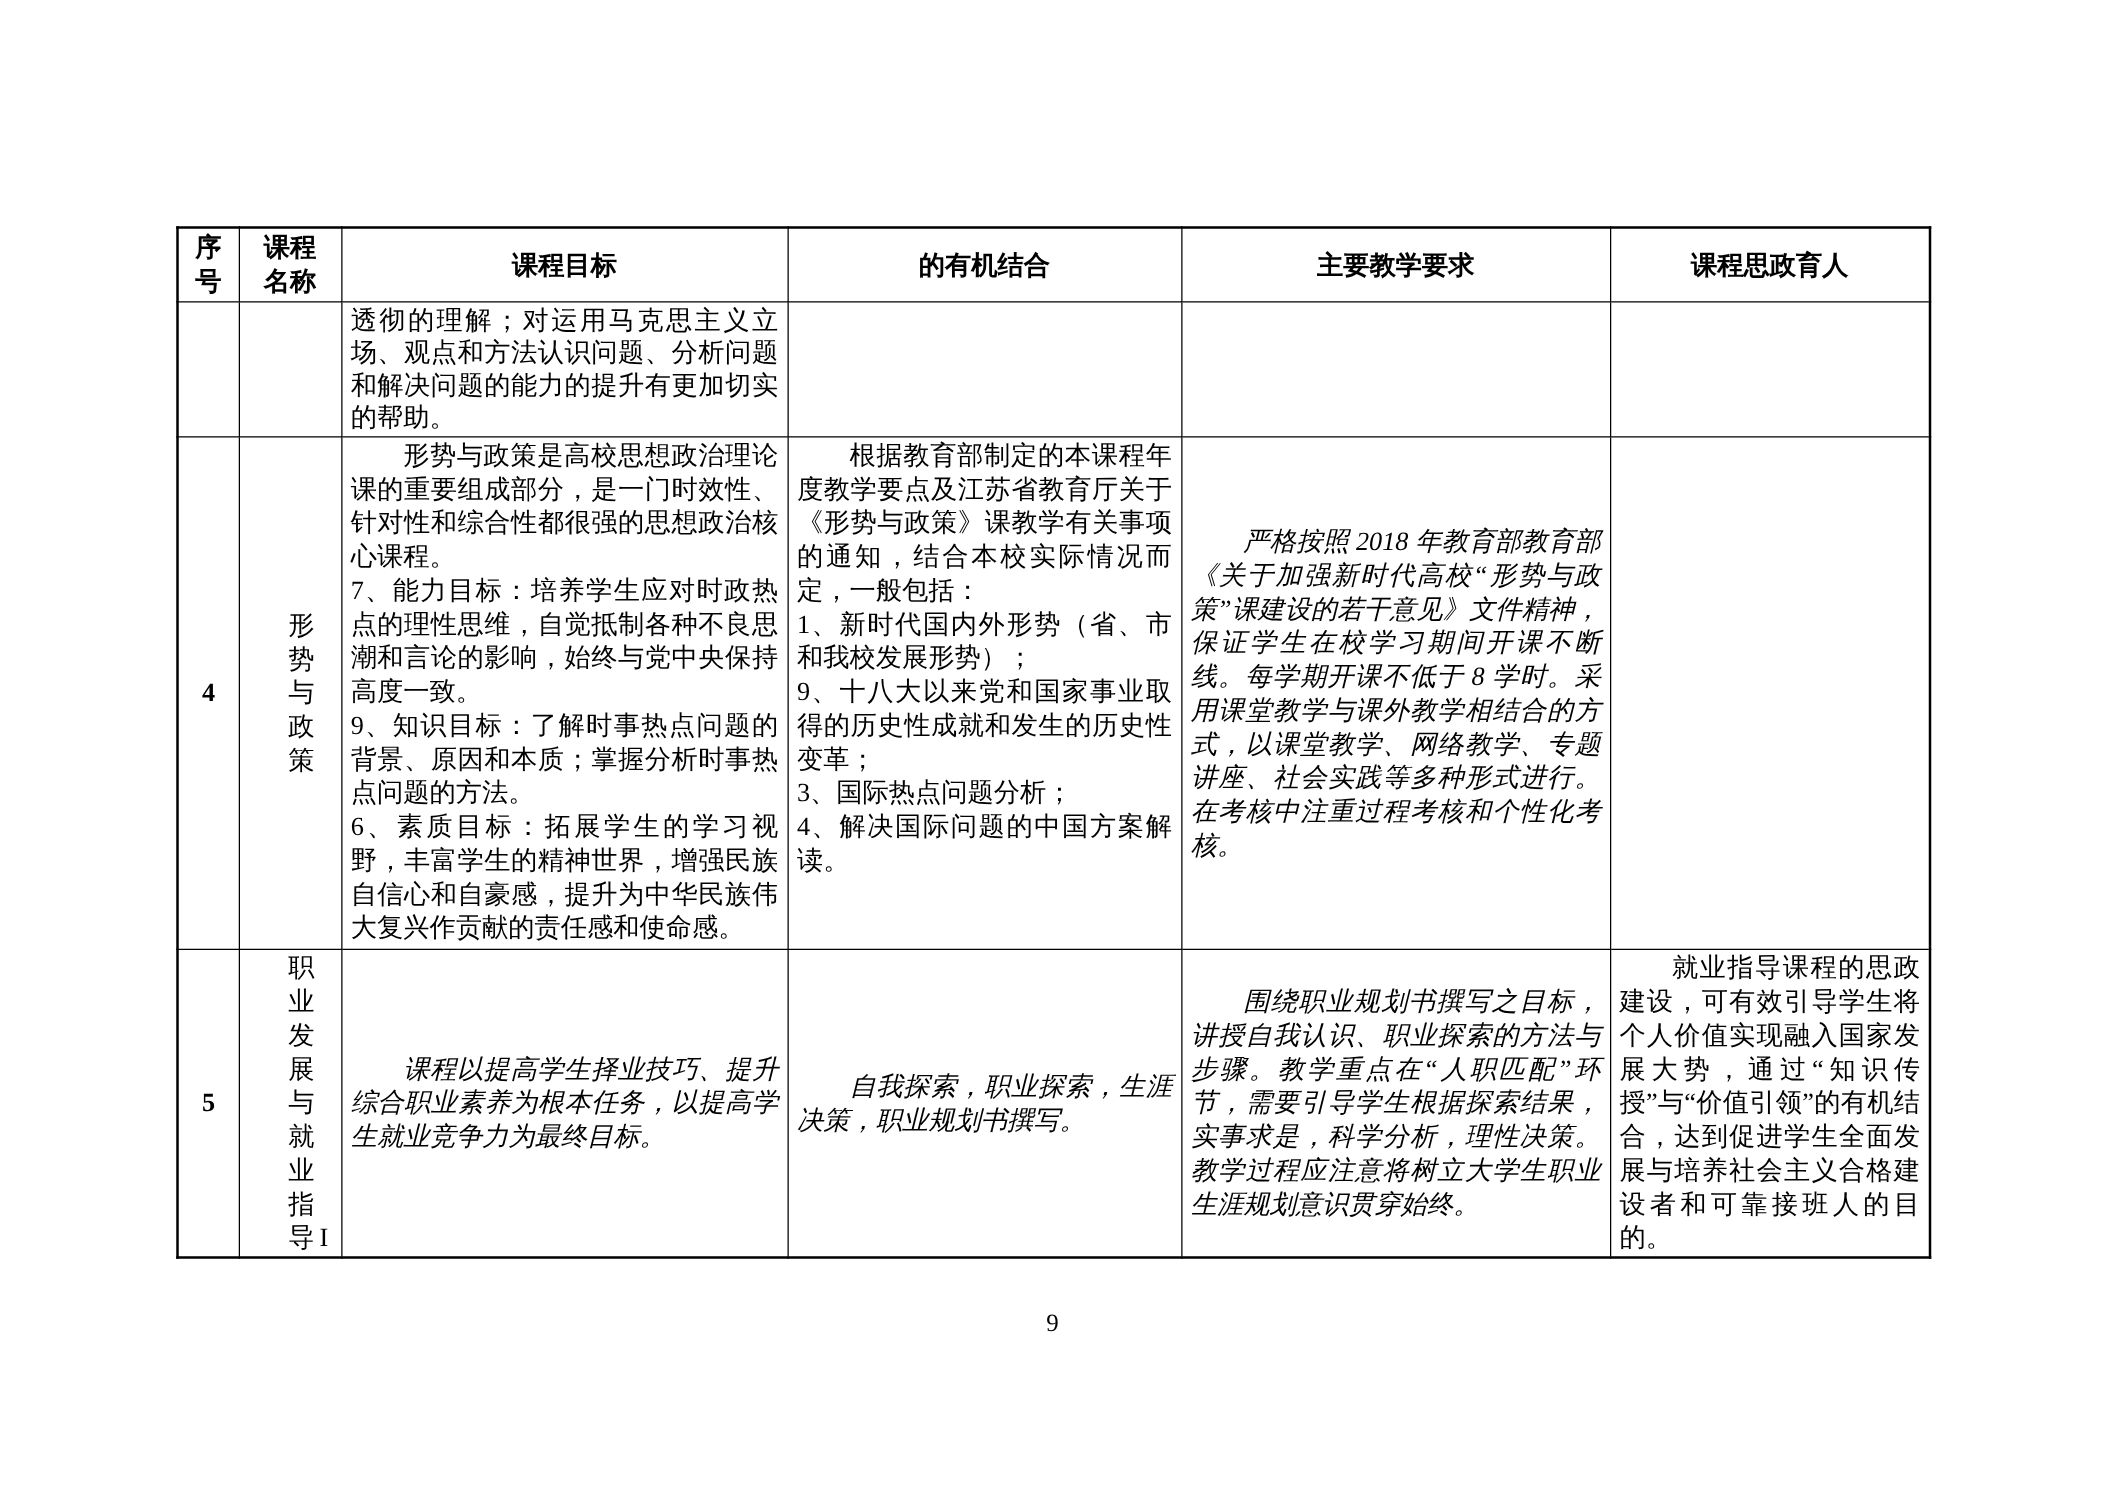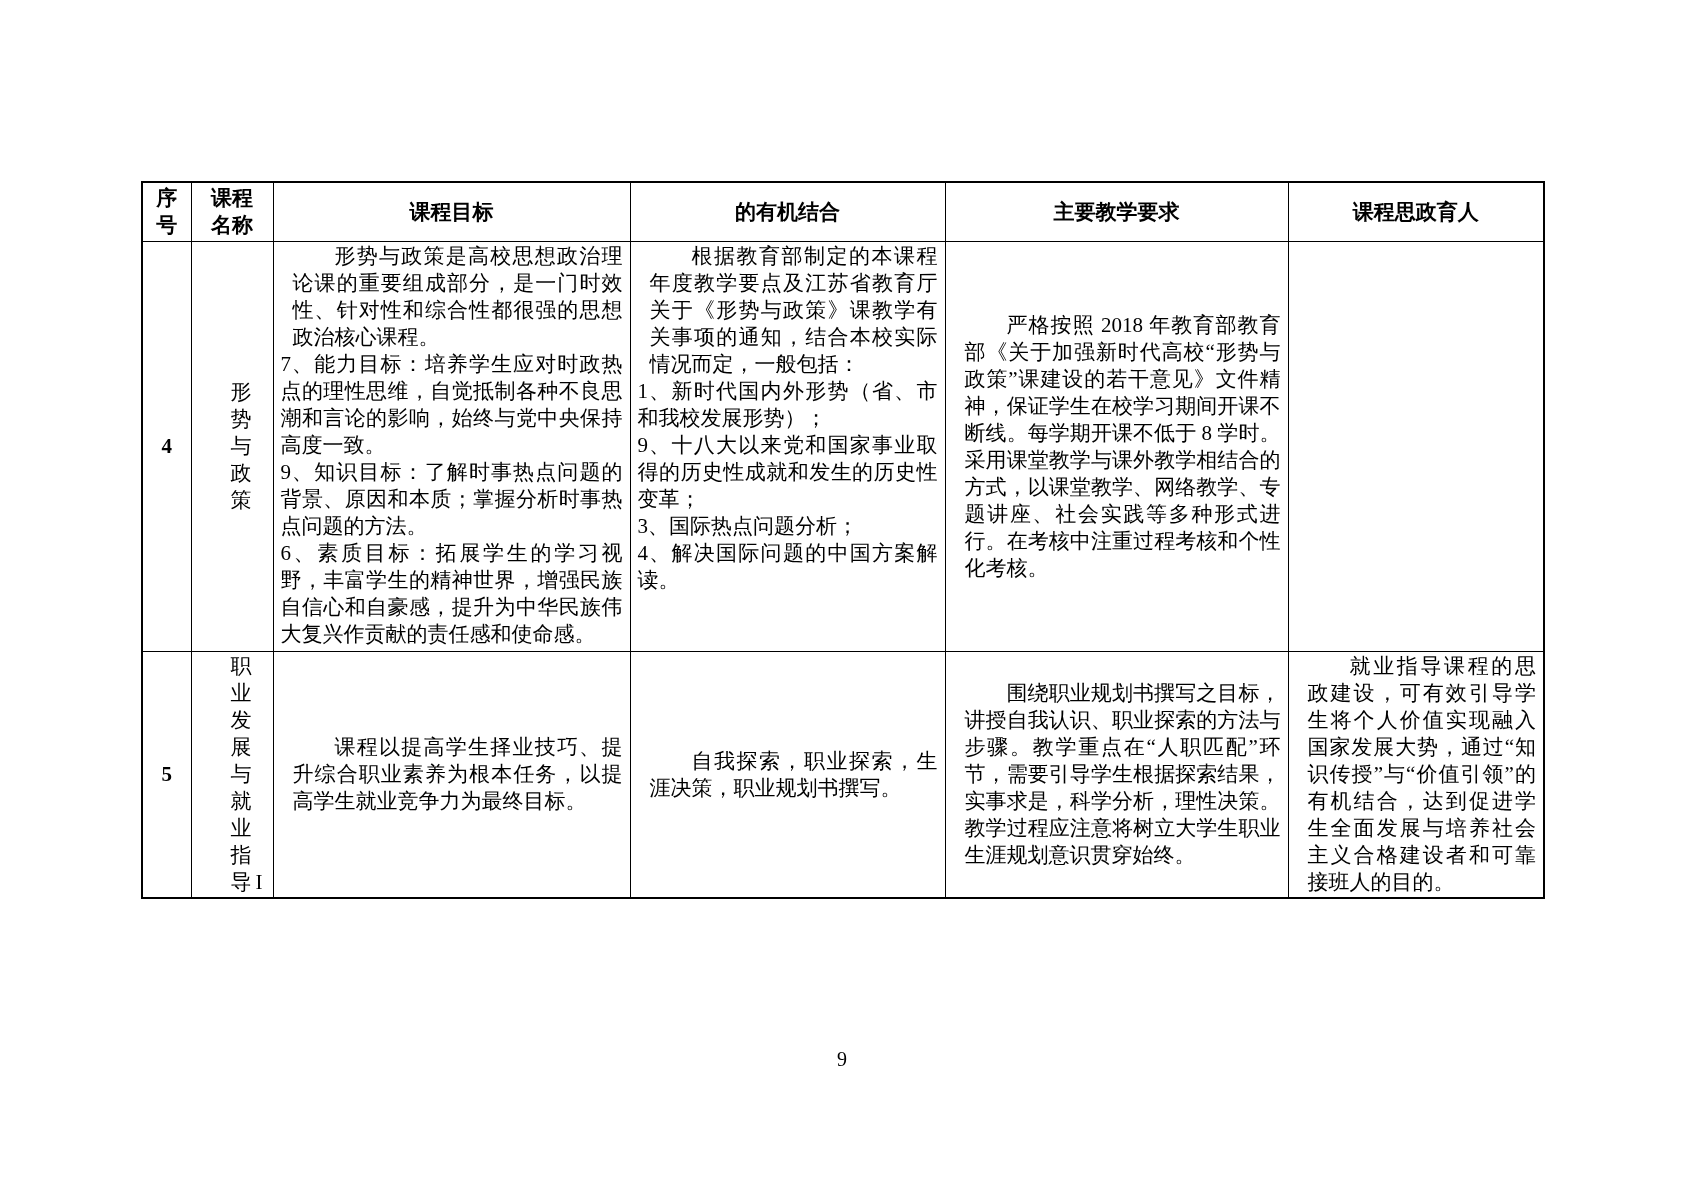--- a/index.html
+++ b/index.html
@@ -24,23 +24,23 @@
   }
   th {
     font-weight:bold; text-align:center; vertical-align:middle;
     line-height:27px; padding:2px 2px;
   }
   tr.h-header { height:56px; }
   tr.h-rowa   { height:108px; }
   tr.h-row4   { height:410px; }
   tr.h-row5   { height:233px; }
   p { margin:0; }
-  .indent { text-indent:2em;margin-left:12px; }
+  .indent { text-indent:2em; }
   .cell-rowa { line-height:26px; }
-  .v-mid { vertical-align:middle; }
+  .v-mid { vertical-align:middle;font-style:italic; }
   .cell-no {
     text-align:center; vertical-align:middle; font-weight:bold; font-size:21px;
   }
   .cell-name { vertical-align:middle; padding:1px 10px; }
   .name-line { text-align:justify; text-align-last:justify;margin-left:29px; }
   .page-number {
     position:absolute; left:0; top:1046px; width:100%;
     text-align:center; font-size:20px; line-height:27px;
   }
 </style>
@@ -67,20 +67,30 @@
         <th>
           <div>课程</div>
           <div>名称</div>
         </th>
         <th>课程目标</th>
         <th>的有机结合</th>
         <th>主要教学要求</th>
         <th>课程思政育人</th>
       </tr>
 
+      <tr class="h-rowa">
+        <td></td>
+        <td></td>
+        <td class="cell-rowa">
+          <p>透彻的理解；对运用马克思主义立场、观点和方法认识问题、分析问题和解决问题的能力的提升有更加切实的帮助。</p>
+        </td>
+        <td></td>
+        <td></td>
+        <td></td>
+      </tr>
 
       <tr class="h-row4">
         <td class="cell-no">4</td>
         <td class="cell-name">
           <div class="name-line">形势</div>
           <div class="name-line">与政</div>
           <div class="name-line">策</div>
         </td>
         <td>
           <p class="indent">形势与政策是高校思想政治理论课的重要组成部分，是一门时效性、针对性和综合性都很强的思想政治核心课程。</p>

